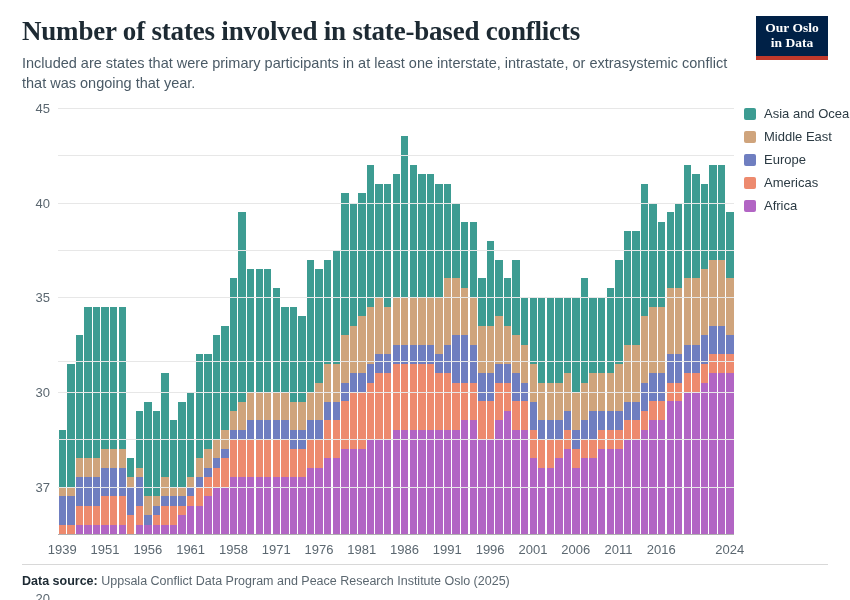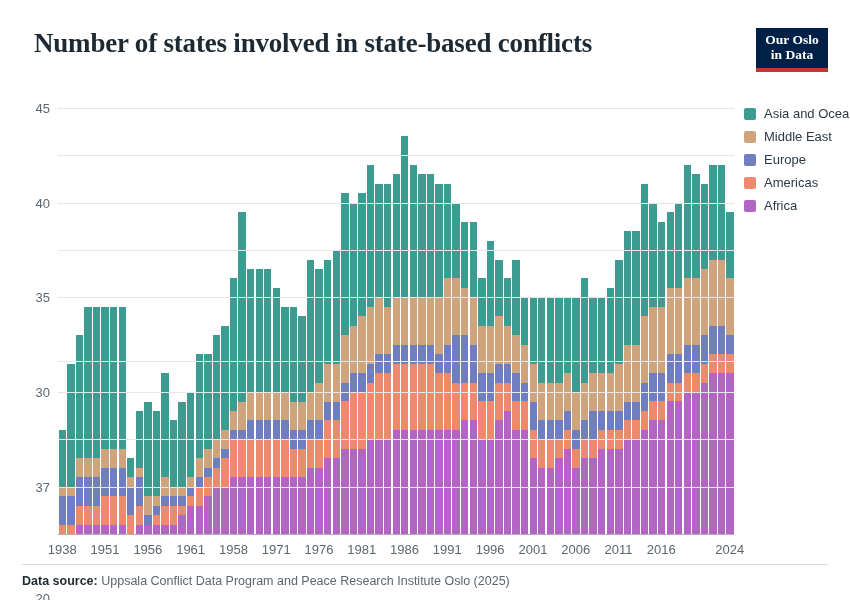--- a/index.html
+++ b/index.html
@@ -23,21 +23,21 @@
   }
   .header {
     position: relative;
   }
   .title {
     font-family: "Liberation Serif", serif;
     font-size: 27px;
     font-weight: 700;
     letter-spacing: -0.2px;
     color: #1d2a33;
-    margin: 12px;
+    margin: 0;
     line-height: 1.15;
   }
   .subtitle {
     font-size: 14.5px;
     color: #4a5a66;
     line-height: 1.35;
     margin-top: 7px;
     max-width: 730px;
   }
   .owid-logo {
@@ -168,20 +168,21 @@
     color: #5b6770;
   }
 </style>
 </head>
 <body>
 
 <div class="page">
 
   <div class="header">
     <h1 class="title">Number of states involved in state-based conflicts</h1>
+    <div class="subtitle">Included are states that were primary participants in at least one interstate, intrastate, or extrasystemic conflict that was ongoing that year.</div>
     <div class="owid-logo">
       <div>Our Oslo</div>
       <div>in Data</div>
     </div>
   </div>
 
   <div class="chart-area">
     <div class="plot" id="plot">
       <div class="bars" id="bars">
           <div class="bar-col" title="1946">
@@ -751,21 +752,21 @@
           <div class="y-tick" style="top: 94.6667px;">35</div>
         </div>
         <div class="grid-line" style="top: 47.3333px;">
           <div class="y-tick" style="top: 47.3333px;">40</div>
         </div>
         <div class="grid-line" style="top: 0px;">
           <div class="y-tick" style="top: 0px;">45</div>
         </div>
       </div>
     <div class="x-axis" id="x-axis">
-        <div class="x-tick" style="left: 4.27848px;">1938</div>
+        <div class="x-tick" style="left: 4.27848px;">1939</div>
         <div class="x-tick" style="left: 47.0633px;">1951</div>
         <div class="x-tick" style="left: 89.8481px;">1956</div>
         <div class="x-tick" style="left: 132.633px;">1961</div>
         <div class="x-tick" style="left: 175.418px;">1958</div>
         <div class="x-tick" style="left: 218.203px;">1971</div>
         <div class="x-tick" style="left: 260.987px;">1976</div>
         <div class="x-tick" style="left: 303.772px;">1981</div>
         <div class="x-tick" style="left: 346.557px;">1986</div>
         <div class="x-tick" style="left: 389.342px;">1991</div>
         <div class="x-tick" style="left: 432.127px;">1996</div>

